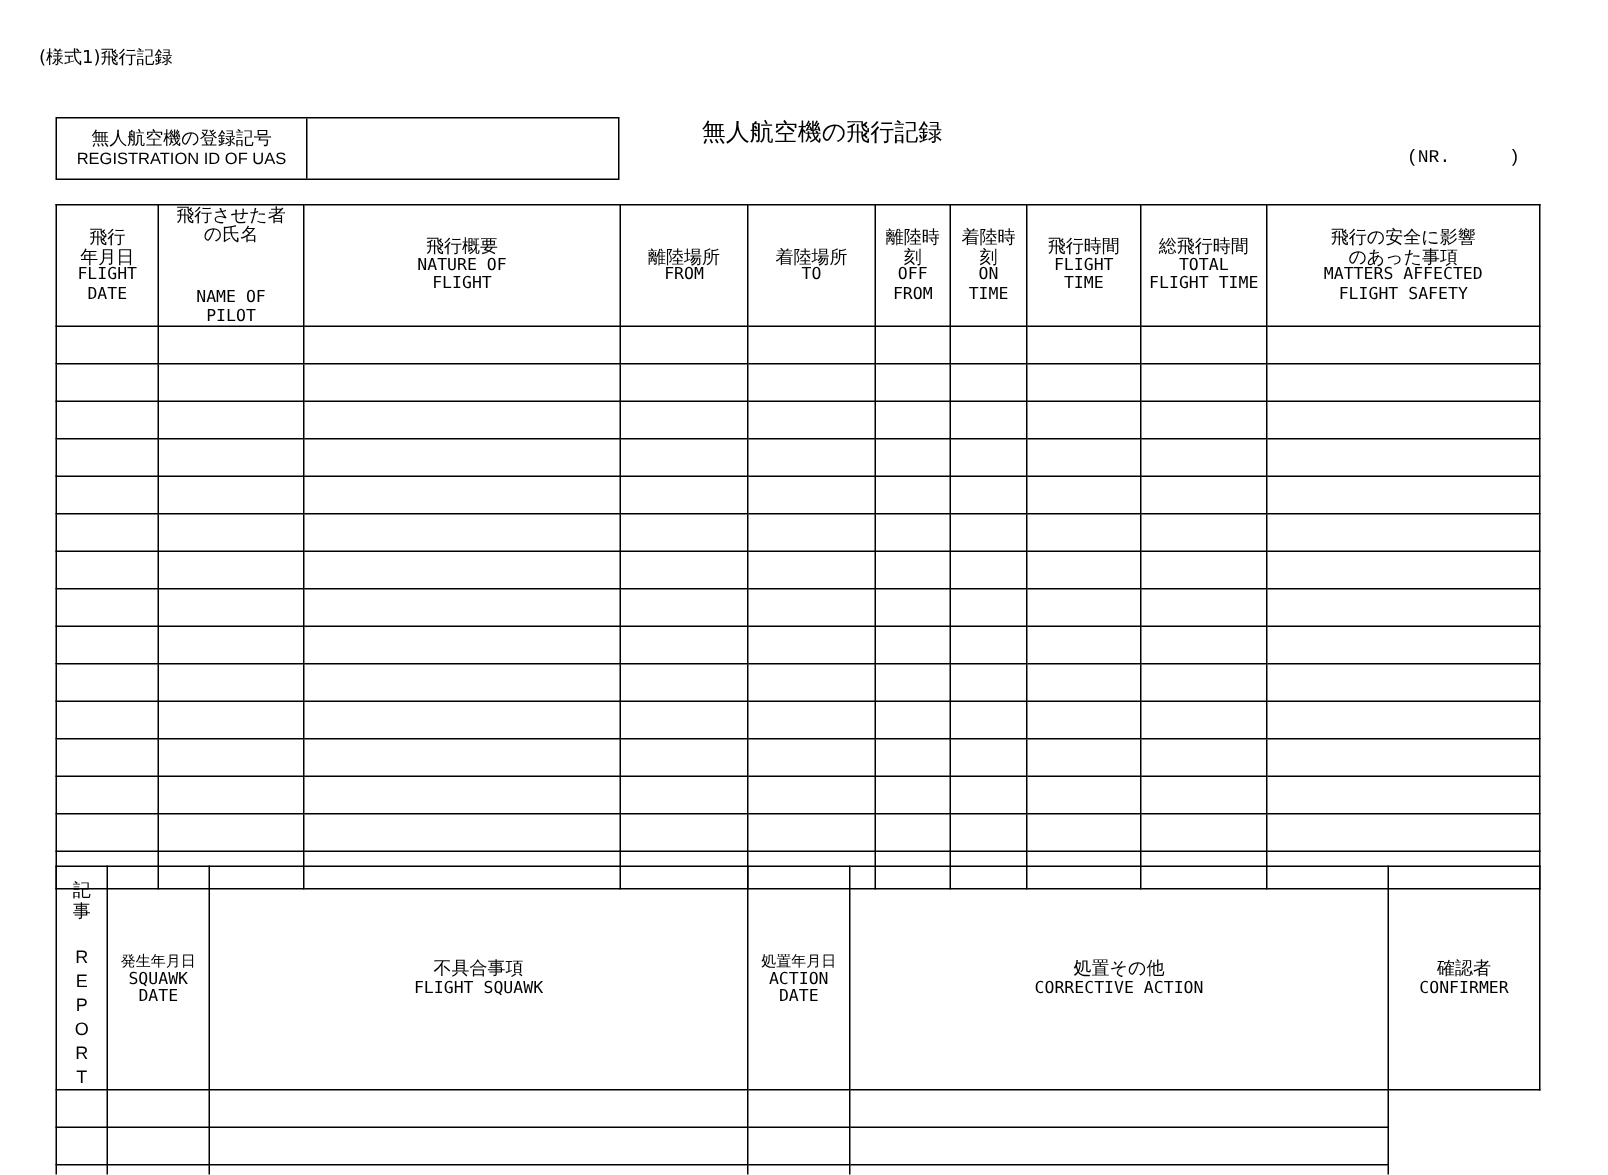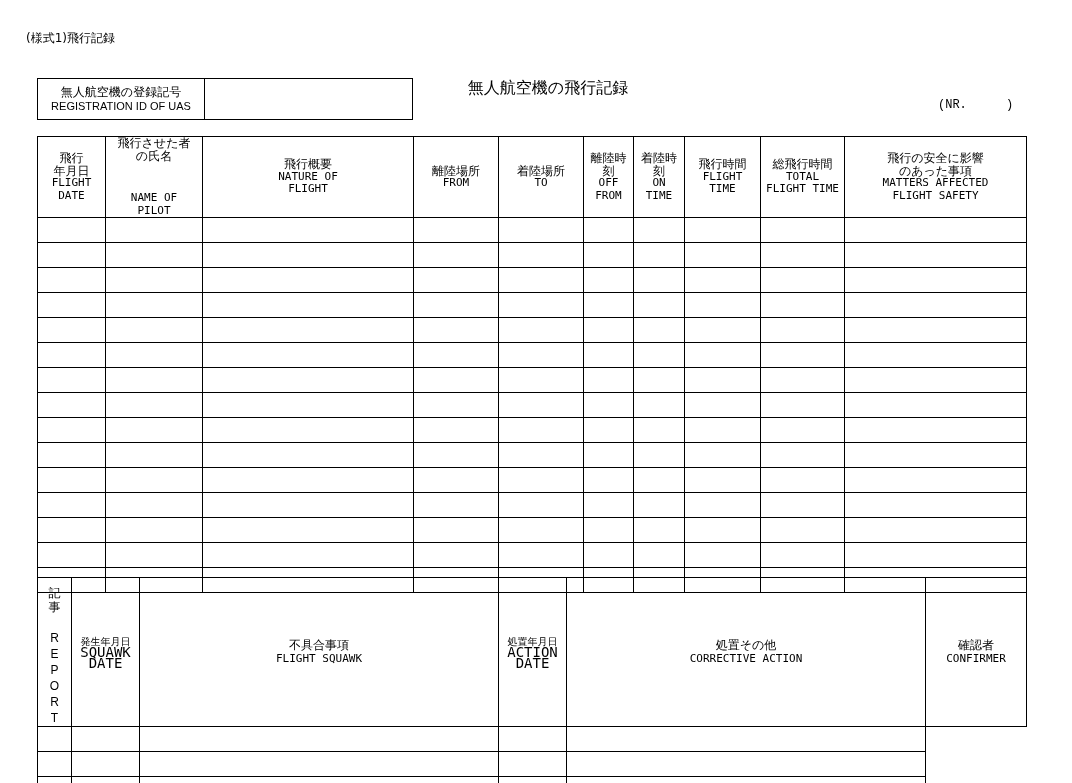--- a/index.html
+++ b/index.html
@@ -27,21 +27,21 @@
   table.log thead th { height:65px; }
   table.log tbody td { height:24px; }
   .jpt { font-family:"DejaVu Sans", sans-serif; font-size:12px; }
 
   table.report { position:absolute; left:37px; top:577px; border-collapse:collapse; table-layout:fixed; }
   table.report td, table.report th { border:1.3px solid #000; padding:0; font-weight:normal;
      text-align:center; vertical-align:middle; font-family:"DejaVu Sans Mono","Liberation Mono",monospace;
      font-size:11px; line-height:13px; }
   table.report thead th { height:31px; }
   table.report tbody td { height:24px; }
-  .small { font-size:14px; line-height:11px; }
+  .small { font-size:11px; line-height:11px; }
   .report-side { vertical-align:top !important; padding-top:8px !important; line-height:16px !important; }
   .report-side .kj { font-family:"DejaVu Sans", sans-serif; font-size:12px; display:block; line-height:14px; }
   .report-side .vl { font-family:"Liberation Sans", sans-serif; font-size:12px; display:block; line-height:16px; }
 </style>
 </head>
 <body>
 
 <div class="abs form-id">(様式1)飛行記録</div>
 
 <div class="abs reg-box">

